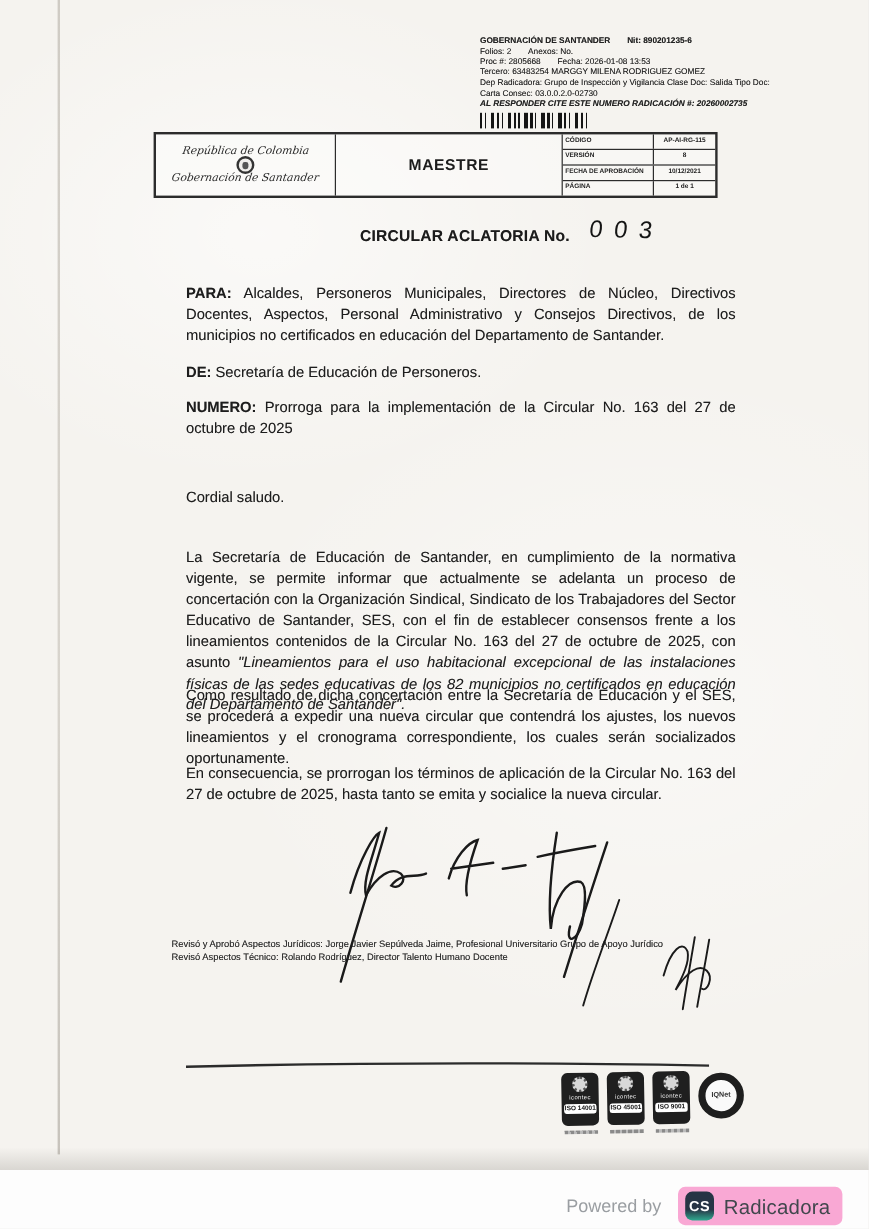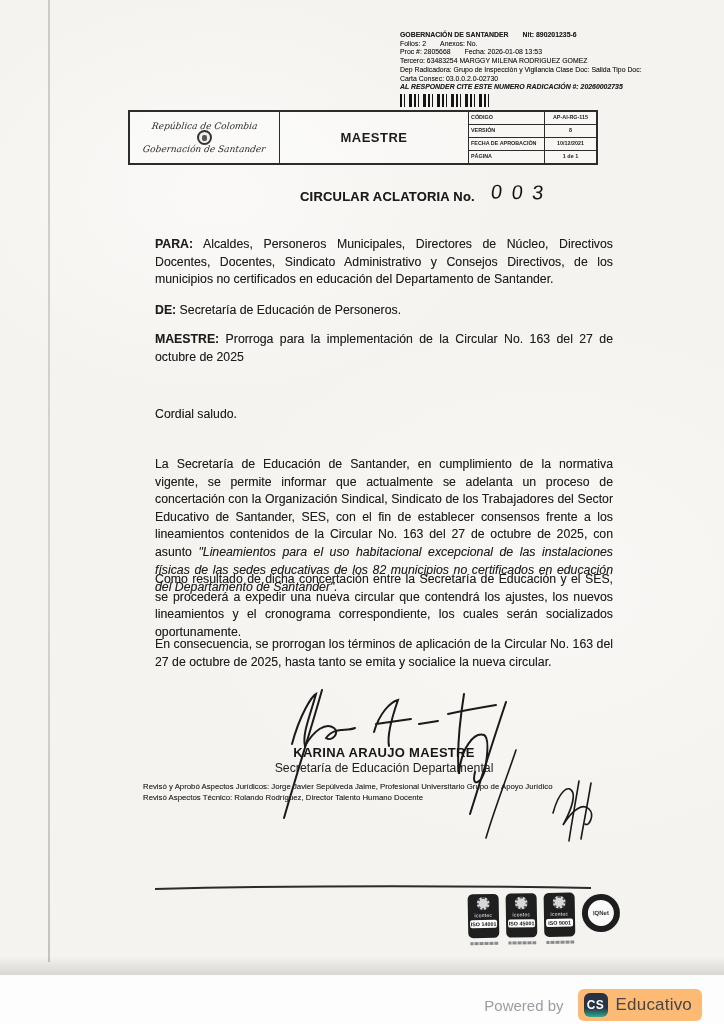--- a/index.html
+++ b/index.html
@@ -85,21 +85,21 @@
   .cert-emblem { width:13px; height:13px; border-radius:50%; background:#d8d8d8; border:2px dotted #555; }
   .cert-brand { color:#eee; font-size:5px; margin-top:2px; letter-spacing:.3px; }
   .cert-band { margin-top:2px; width:27px; background:#fff; border-radius:2px; font-size:5.4px; font-weight:bold; text-align:center; color:#111; padding:1px 0; }
   .cert-code { margin-top:4px; width:28px; height:3px; background:repeating-linear-gradient(90deg,#8a8a8a 0 3px,#bbb 3px 5px); }
   .iqnet { width:38px; height:38px; border-radius:50%; border:6px solid #1e1e1e; background:#fafafa; display:flex; align-items:center; justify-content:center; margin-top:2px; }
   .iqnet span { font-size:6px; font-weight:bold; color:#333; }
 
   
   .cs-bar { position:absolute; left:0; top:975px; width:724px; height:60px; background:#fdfdfd; display:flex; align-items:center; justify-content:flex-end; padding-right:22px; }
   .cs-powered { color:#9a9ea2; font-size:15px; margin-right:14px; }
-  .cs-pill { display:flex; align-items:center; background:#fdba74; border-radius:6px; padding:4px 10px 4px 6px; }
+  .cs-pill { display:flex; align-items:flex-end; background:#f9a8d4; border-radius:6px; padding:4px 10px 4px 6px; }
   .cs-icon { width:24px; height:24px; border-radius:6px; background:linear-gradient(180deg,#273445 0%, #273445 62%, #2fa98f 100%); color:#fff; font-weight:bold; font-size:12px; display:flex; align-items:center; justify-content:center; margin-right:8px; letter-spacing:.5px; }
   .cs-brand { color:#41474d; font-size:17px; font-weight:500; letter-spacing:.2px; }
 </style>
 </head>
 <body>
 
 <div class="page">
   <div class="paper-edge-left"></div>
 
   <div class="stamp">
@@ -145,50 +145,46 @@
       </div>
     </div>
   </div>
 
   <div class="title-row">
     <span class="t-label">CIRCULAR ACLATORIA No.</span>
     <span class="t-num">0 0 3</span>
   </div>
 
   <div class="para" style="top:236px;">
-    <span class="lbl">PARA:</span> <span>Alcaldes, Personeros Municipales, Directores de Núcleo, Directivos Docentes, Docentes, Sindicato Administrativo y Consejos Directivos, de los municipios no certificados en educación del Departamento de Santander.</span>
+    <span class="lbl">PARA:</span> <span>Alcaldes, Personeros Municipales, Directores de Núcleo, Directivos Docentes, Aspectos, Personal Administrativo y Consejos Directivos, de los municipios no certificados en educación del Departamento de Santander.</span>
   </div>
   <div class="para" style="top:302px;">
     <span class="lbl">DE:</span> <span>Secretaría de Educación de Personeros.</span>
   </div>
   <div class="para" style="top:331px;">
-    <span class="lbl">MAESTRE:</span> <span>Prorroga para la implementación de la Circular No. 163 del 27 de octubre de 2025</span>
+    <span class="lbl">NUMERO:</span> <span>Prorroga para la implementación de la Circular No. 163 del 27 de octubre de 2025</span>
   </div>
 
   <div class="para" style="top:406px;">Cordial saludo.</div>
   <div class="para" style="top:456px;">
     <span>La Secretaría de Educación de Santander, en cumplimiento de la normativa vigente, se permite informar que actualmente se adelanta un proceso de concertación con la Organización Sindical, Sindicato de los Trabajadores del Sector Educativo de Santander, SES, con el fin de establecer consensos frente a los lineamientos contenidos de la Circular No. 163 del 27 de octubre de 2025, con asunto</span>
     <span class="quote">"Lineamientos para el uso habitacional excepcional de las instalaciones físicas de las sedes educativas de los 82 municipios no certificados en educación del Departamento de Santander".</span>
   </div>
   <div class="para" style="top:571px;">Como resultado de dicha concertación entre la Secretaría de Educación y el SES, se procederá a expedir una nueva circular que contendrá los ajustes, los nuevos lineamientos y el cronograma correspondiente, los cuales serán socializados oportunamente.</div>
   <div class="para" style="top:636px;">En consecuencia, se prorrogan los términos de aplicación de la Circular No. 163 del 27 de octubre de 2025, hasta tanto se emita y socialice la nueva circular.</div>
 
   <svg class="ink" style="left:278px; top:686px;" width="250" height="150" viewBox="0 0 250 150">
     <path d="M14,58 C22,28 34,10 38,8 C32,30 24,48 27,60 C36,44 48,36 56,42 C62,47 54,56 48,52 C57,40 68,46 77,42"></path>
     <path d="M44,4 C34,40 18,90 6,132"></path>
     <path d="M96,46 C101,28 112,16 120,14 C113,34 109,50 111,60 M98,38 L133,33"></path>
     <path d="M141,38 L160,35"></path>
     <path d="M186,8 C181,40 179,70 181,88 C183,62 196,46 206,49 C212,52 209,72 207,84 C203,98 193,102 197,86"></path>
     <path d="M170,28 C188,24 206,21 218,19"></path>
     <path d="M228,16 C216,52 202,96 192,128"></path>
   </svg>
-  <div class="center-block" style="top:745px;">
-    <div class="sig-name">KARINA ARAUJO MAESTRE</div>
-    <div class="sig-title">Secretaría de Educación Departamental</div>
-  </div>
 
   <div class="footnotes">
     <div>Revisó y Aprobó Aspectos Jurídicos: Jorge Javier Sepúlveda Jaime, Profesional Universitario Grupo de Apoyo Jurídico</div>
     <div>Revisó Aspectos Técnico: Rolando Rodríguez, Director Talento Humano Docente</div>
   </div>
   <svg class="ink thin" style="left:478px; top:748px;" width="46" height="92" viewBox="0 0 46 92">
     <path d="M38,2 C28,32 16,62 8,90"></path>
   </svg>
   <svg class="ink thin" style="left:543px; top:775px;" width="80" height="70" viewBox="0 0 80 70">
     <path d="M10,38 C16,16 26,8 30,18 C32,28 24,42 20,50 C30,34 40,28 46,34 C52,40 46,52 42,49"></path>
@@ -230,15 +226,15 @@
     </div>
   </div>
 
   <div class="paper-bottom-shadow"></div>
 </div>
 
 <div class="cs-bar">
   <span class="cs-powered">Powered by</span>
   <div class="cs-pill">
     <div class="cs-icon">CS</div>
-    <span class="cs-brand">Educativo</span>
+    <span class="cs-brand">Radicadora</span>
   </div>
 </div>
 
 </body></html>

